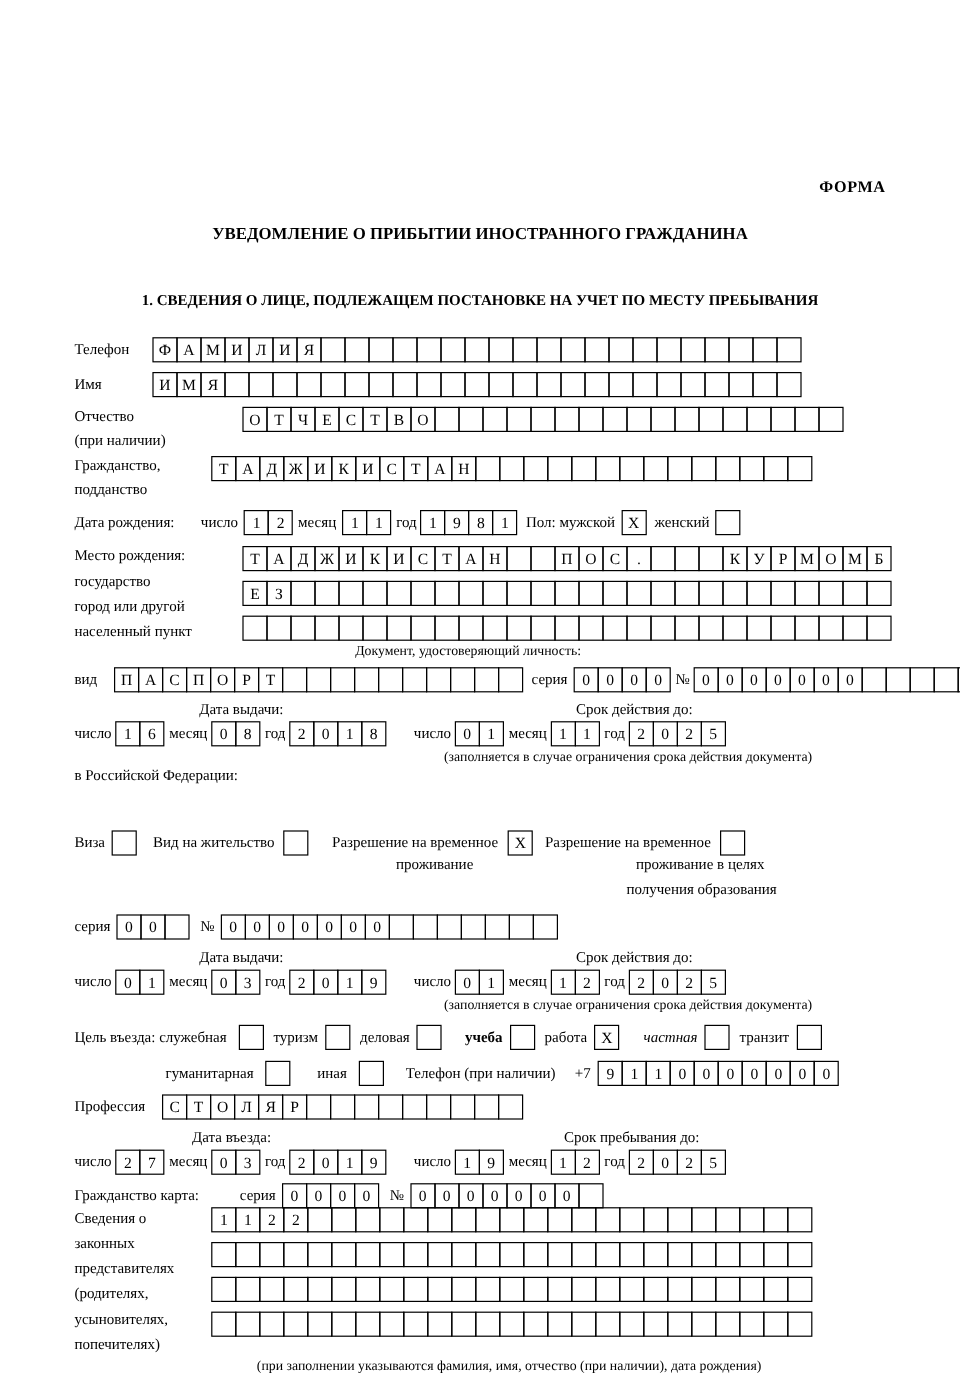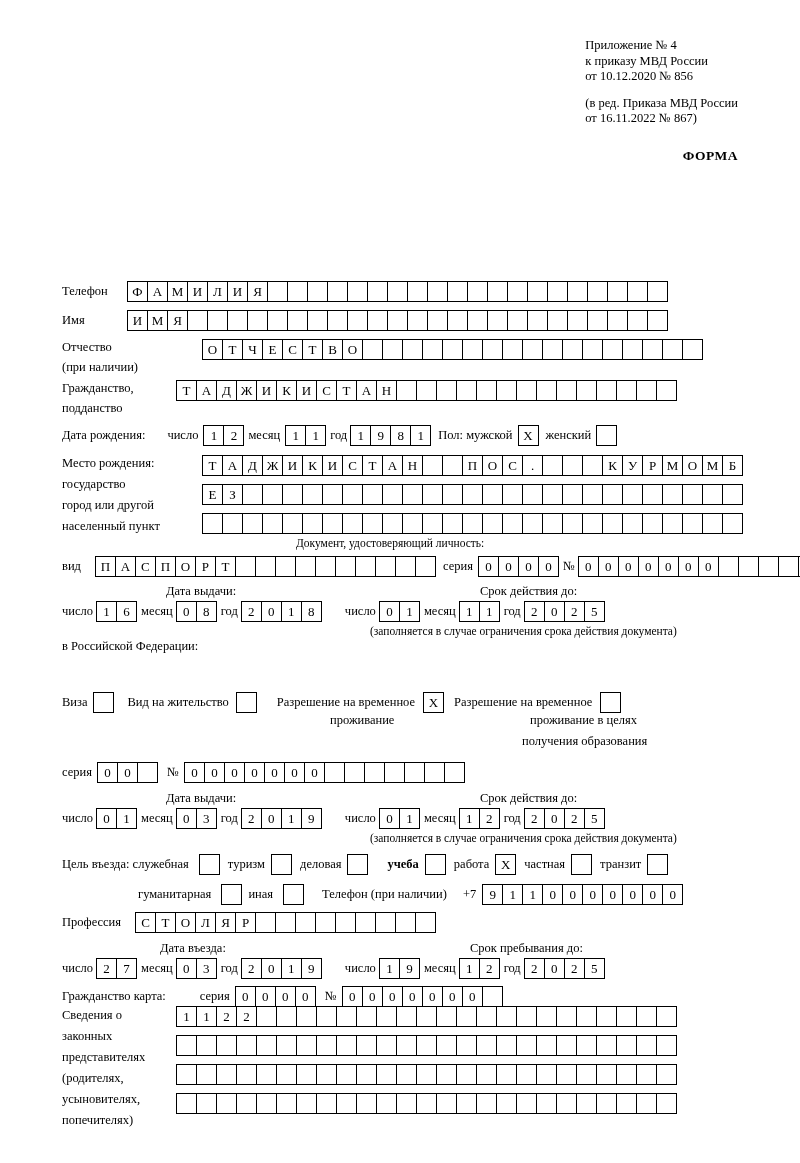--- a/index.html
+++ b/index.html
@@ -106,32 +106,27 @@
   .note {
     position: absolute;
     font-size: 11.5px;
   }
 </style>
 </head>
 <body>
 
 <div class="page">
 
-  <div class="hdr">
-    <div>Приложение № 4</div>
-    <div>к приказу МВД России</div>
-    <div>от 10.12.2020 № 856</div>
-    <div class="grp2">(в ред. Приказа МВД России</div>
-    <div>от 16.11.2022 № 867)</div>
-  </div>
   <div class="forma">ФОРМА</div>
 
   <div class="title">
-  </div>
-
+    <div>УВЕДОМЛЕНИЕ О ПРИБЫТИИ ИНОСТРАННОГО ГРАЖДАНИНА</div>
+  </div>
+
+  <div class="section1">1. СВЕДЕНИЯ О ЛИЦЕ, ПОДЛЕЖАЩЕМ ПОСТАНОВКЕ НА УЧЕТ ПО МЕСТУ ПРЕБЫВАНИЯ</div>
 
   <div class="row" style="top:281px; left:62px;">
     <span class="lbl" style="width:65px; display:inline-block;">Телефон</span>
     <span class="boxes" id="surname-boxes">
         <span class="bx">Ф</span>
         <span class="bx">А</span>
         <span class="bx">М</span>
         <span class="bx">И</span>
         <span class="bx">Л</span>
         <span class="bx">И</span>
@@ -590,30 +585,30 @@
     <span class="lbl">Цель въезда: служебная</span>
     <span class="single" style="margin-left:10px;"></span>
     <span class="lbl" style="margin-left:8px;">туризм</span>
     <span class="single" style="margin-left:6px;"></span>
     <span class="lbl" style="margin-left:8px;">деловая</span>
     <span class="single" style="margin-left:6px;"></span>
     <span class="lbl" style="margin-left:19px;font-weight:bold;">учеба</span>
     <span class="single" style="margin-left:6px;"></span>
     <span class="lbl" style="margin-left:8px;">работа</span>
     <span class="single" style="margin-left:6px;">X</span>
-    <span class="lbl" style="margin-left:8px;">частная</span>
+    <span class="lbl" style="margin-left:20px;font-style:italic;">частная</span>
     <span class="single" style="margin-left:6px;"></span>
     <span class="lbl" style="margin-left:8px;">транзит</span>
     <span class="single" style="margin-left:6px;"></span>
   </div>
 
   <div class="row" style="top:884px; left:138px;">
     <span class="lbl">гуманитарная</span>
     <span class="single" style="margin-left:10px;"></span>
-    <span class="lbl" style="margin-left:6px;">иная</span>
+    <span class="lbl" style="margin-left:22px;">иная</span>
     <span class="single" style="margin-left:10px;"></span>
     <span class="lbl" style="margin-left:18px;">Телефон (при наличии)</span>
     <span class="lbl" style="margin-left:16px;">+7</span>
     <span class="boxes" style="margin-left:6px;" id="phone-boxes">
         <span class="bx">9</span>
         <span class="bx">1</span>
         <span class="bx">1</span>
         <span class="bx">0</span>
         <span class="bx">0</span>
         <span class="bx">0</span>
@@ -839,14 +834,15 @@
         <span class="bx"></span>
         <span class="bx"></span>
         <span class="bx"></span>
         <span class="bx"></span>
         <span class="bx"></span>
         <span class="bx"></span>
         <span class="bx"></span>
       </span>
   </div>
 
+  <div class="note" style="top:1133px; left:214px;">(при заполнении указываются фамилия, имя, отчество (при наличии), дата рождения)</div>
 
 </div>
 
 </body></html>

